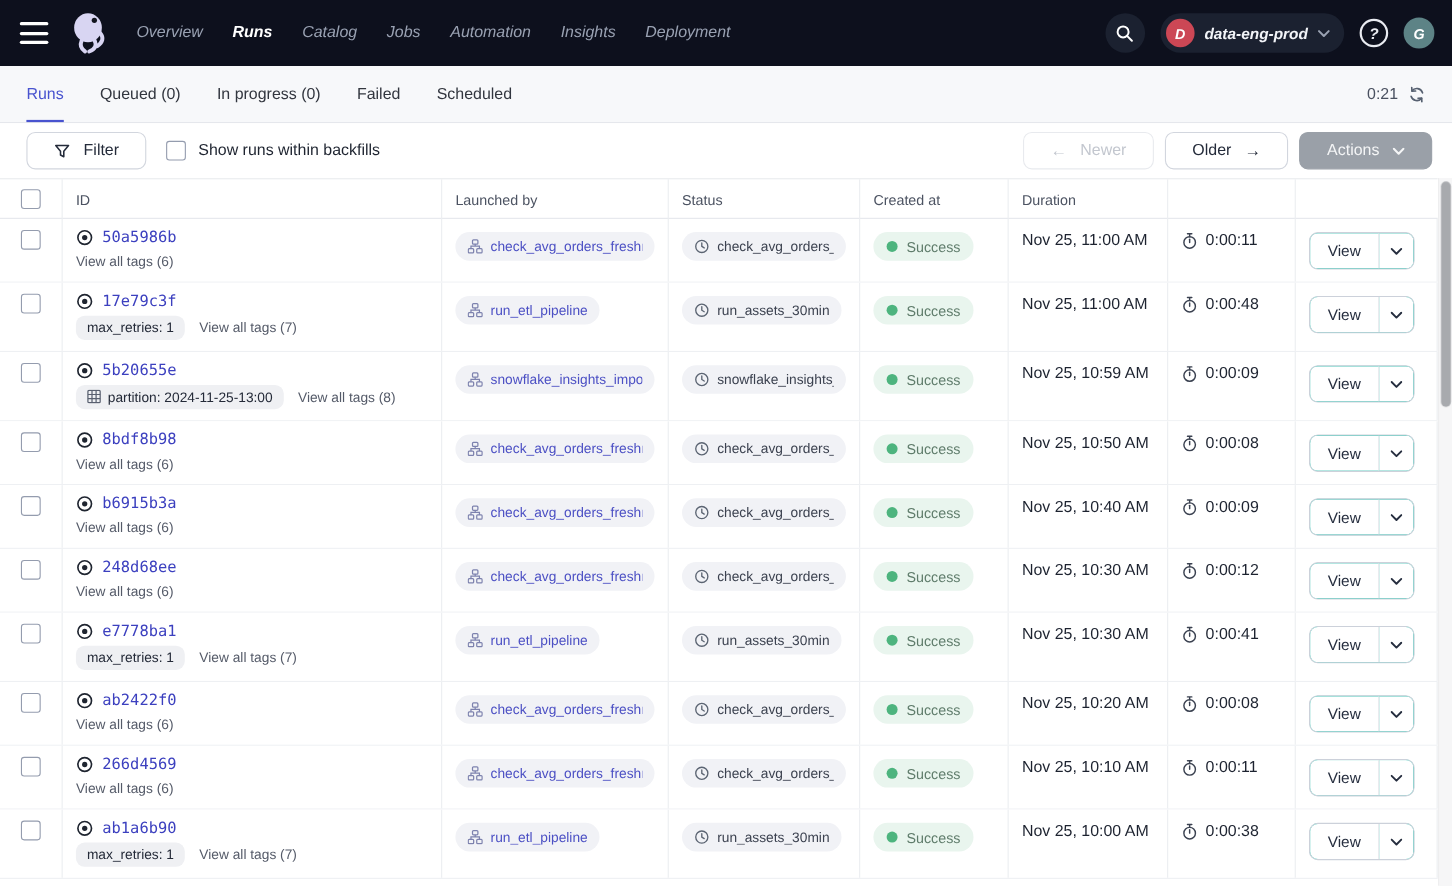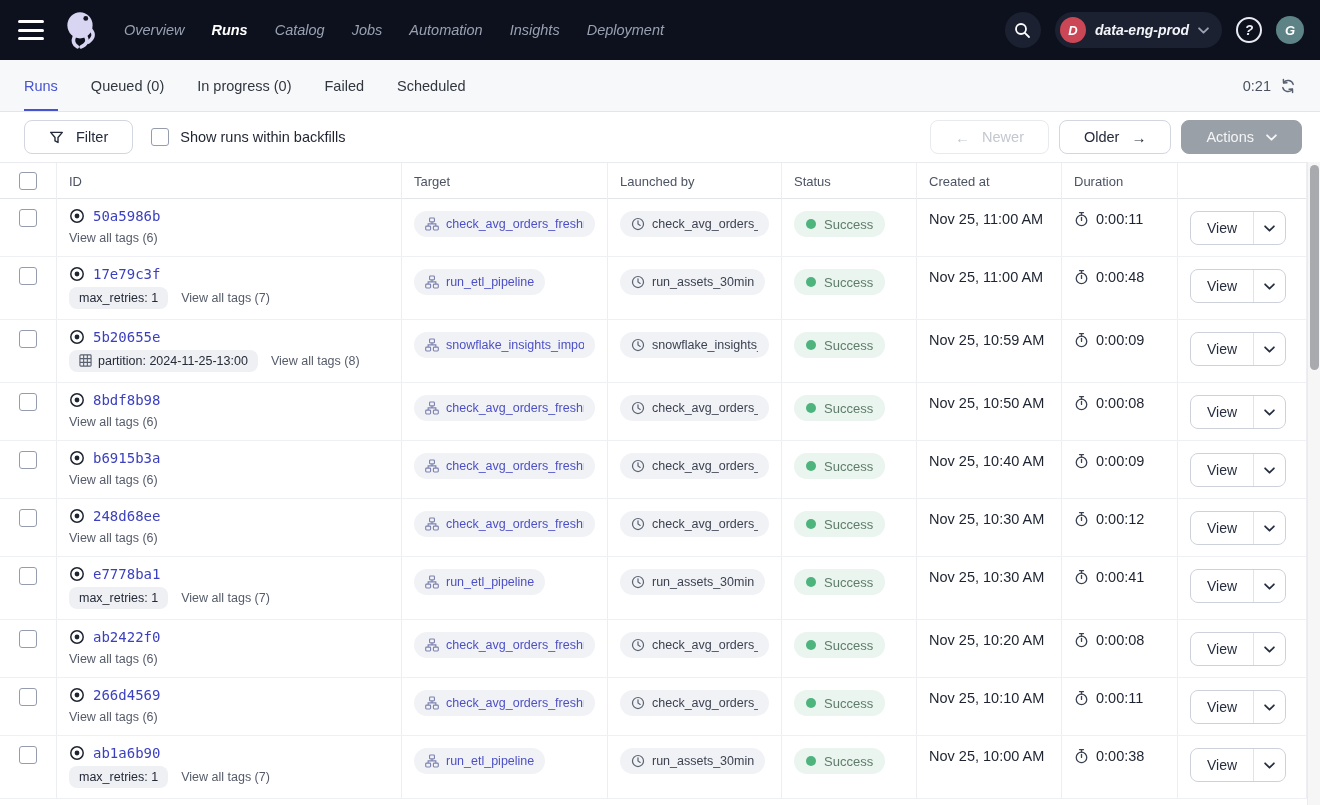--- a/index.html
+++ b/index.html
@@ -55,21 +55,21 @@
   .tag-pill { background:#eff0f3; border-radius:8px; padding:4px 10px; display:inline-flex; align-items:flex-start; gap:6px; color:#242a38; font-size:12.5px; white-space:nowrap; cursor:pointer; }
   .view-all { color:#555b69; font-size:12.5px; cursor:pointer; white-space:nowrap; }
   .pill { background:#f1f2f6; border-radius:13px; height:26px; padding:0 11px; display:inline-flex; align-items:center; gap:7px; max-width:100%; overflow:hidden; cursor:pointer; }
   .plabel { font-size:12.5px; white-space:nowrap; overflow:hidden; }
   .target-pill .plabel { color:#4c50c4; max-width:152px; }
   .launched-pill .plabel { color:#3c4250; }
   .status-pill { background:#e9f5ee; border-radius:13px; height:26px; padding:0 12px; display:inline-flex; align-items:center; gap:8px; font-size:13px; color:#5f7c6b; }
   .dot { width:10px; height:10px; border-radius:50%; background:#4db47e; flex:none; }
   .col-created { font-size:14.5px; color:#1d2330; }
   .col-duration { gap:7px; font-size:14.5px; color:#1d2330; }
-  .view-btn { display:inline-flex; border:1px solid #ccd1da; border-radius:8px; overflow:hidden; background:#e5e5e5; height:34px; }
+  .view-btn { display:inline-flex; border:1px solid #ccd1da; border-radius:8px; overflow:hidden; background:#14b8a6; height:34px; }
   .vmain { padding:0 16px; font-size:14px; color:#262e3f; font-weight:500; border:none; background:#fff; border-right:1px solid #e0e3e8; font-family:inherit; cursor:pointer; }
   .vchev { width:31px; background:#fff; border:none; display:grid; place-items:center; cursor:pointer; }
   .icon { display:inline-grid; place-items:center; flex:none; }
 
   
   .scrollbar { position:fixed; top:162px; right:0; bottom:0; width:13px; background:#f6f6f7; border-left:1px solid #ebebed; }
   .scroll-thumb { position:absolute; top:3px; left:2px; width:9px; height:205px; border-radius:5px; background:#a8aaae; cursor:grab; }
 </style>
 </head>
 <body>
@@ -164,21 +164,20 @@
     </button>
   </div>
 </div>
 
 <div class="table-wrap">
   <div class="grid-row thead">
     <div class="cell col-check">
         <span class="cb"></span>
       </div>
     <div class="cell">ID</div>
-    <div class="cell">Target</div>
     <div class="cell">Launched by</div>
     <div class="cell">Status</div>
     <div class="cell">Created at</div>
     <div class="cell">Duration</div>
     <div class="cell"></div>
   </div>
   <div id="tbody">
   <div class="grid-row trow">
     <div class="cell col-check">
           <span class="cb"></span>

